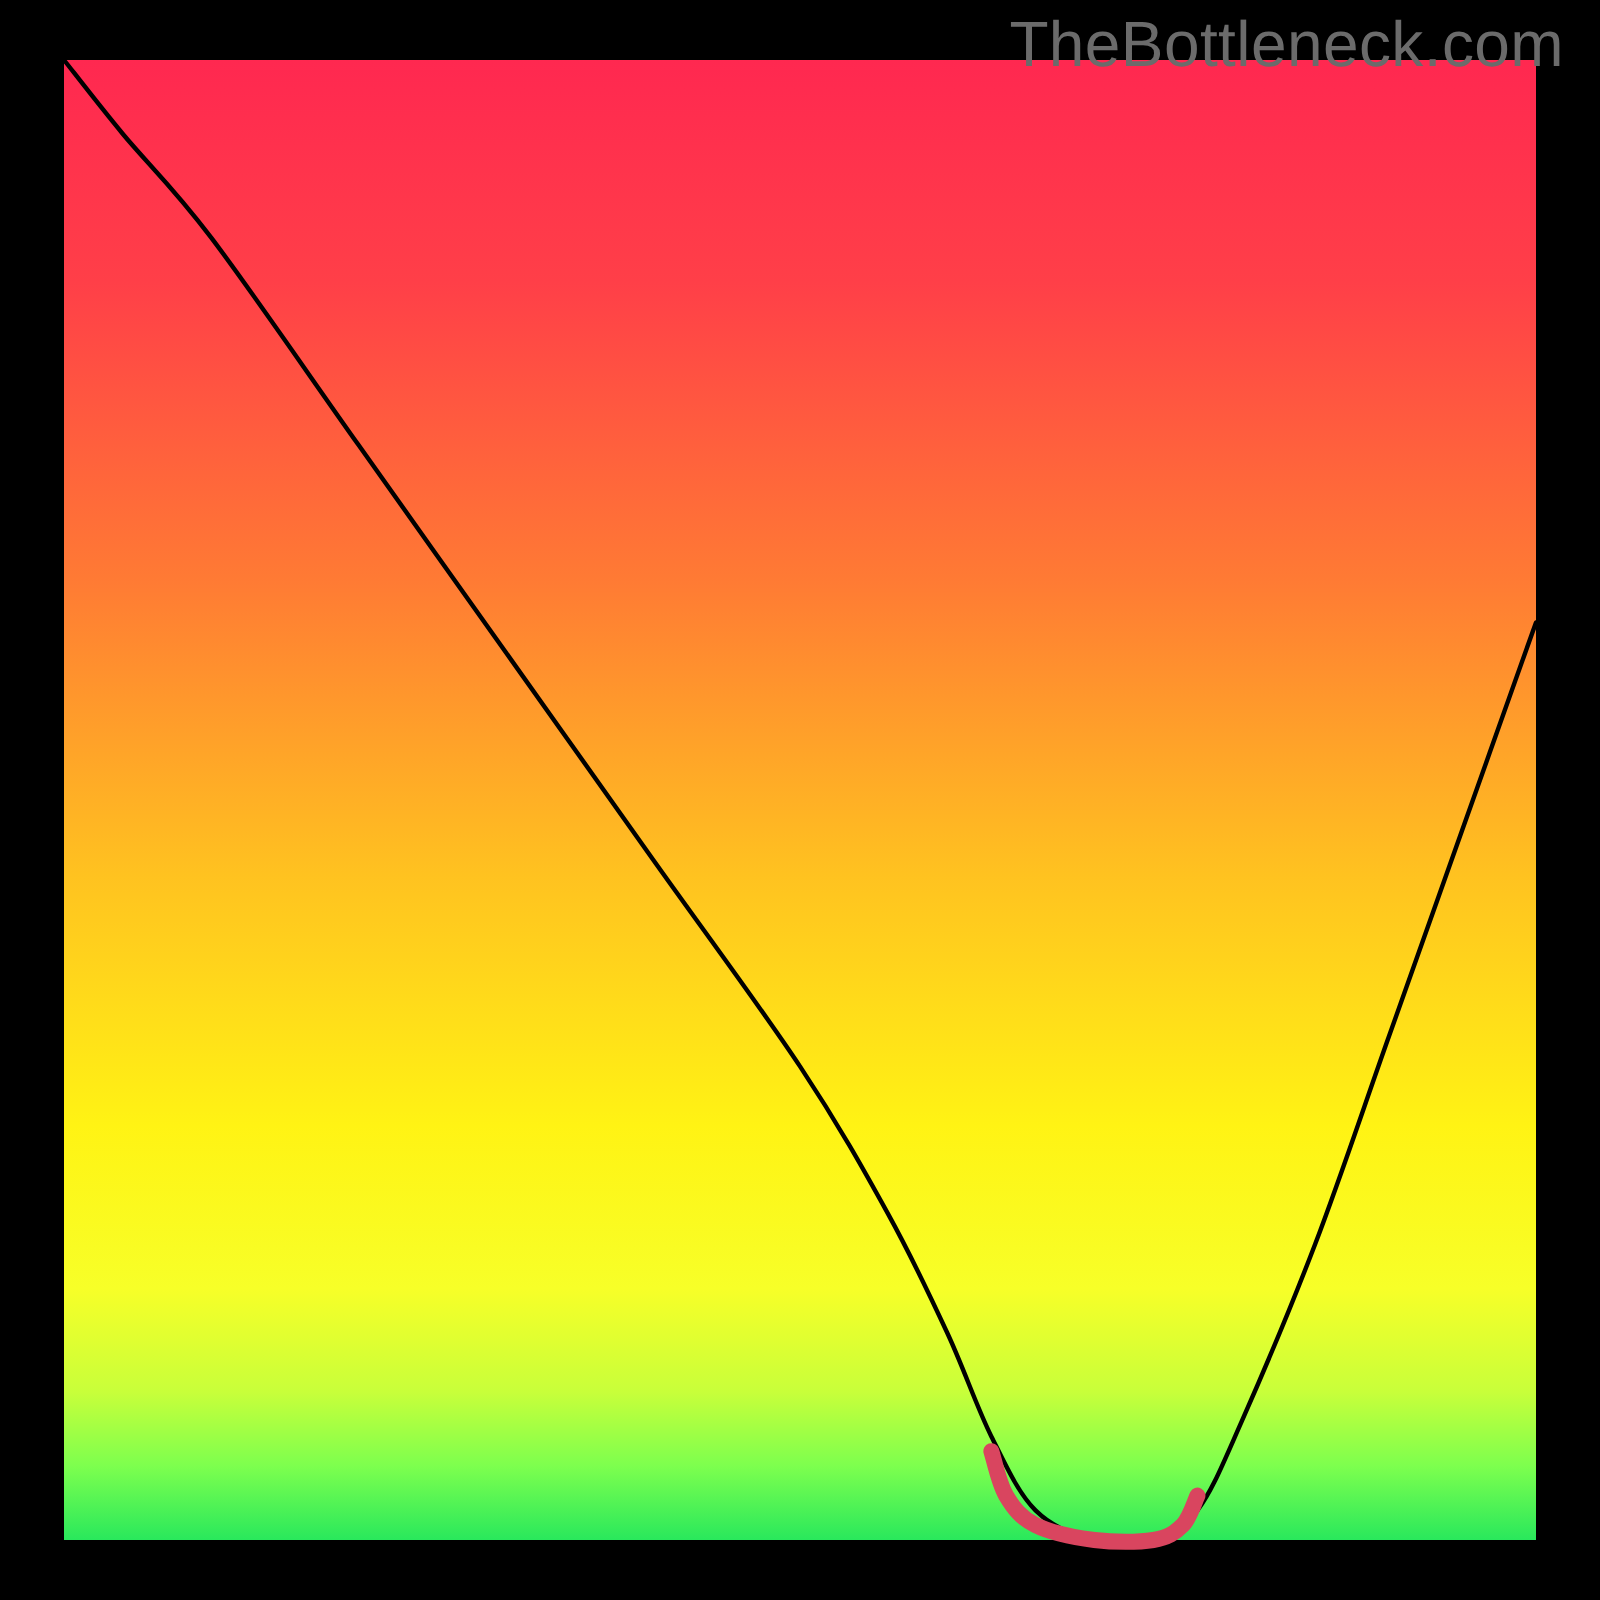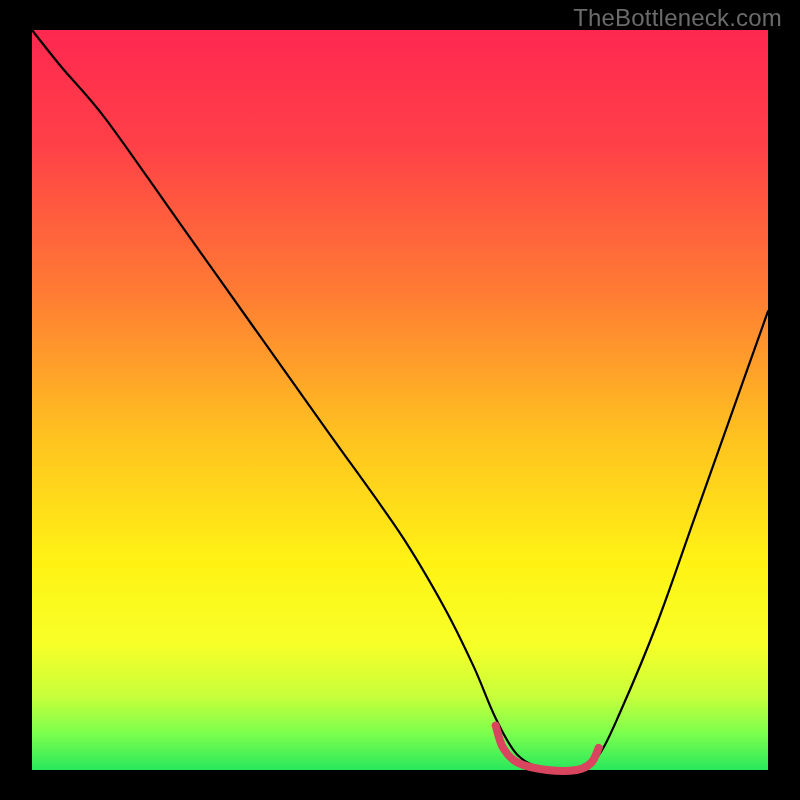--- a/index.html
+++ b/index.html
@@ -15,21 +15,21 @@
     position: relative;
     width: 800px;
     height: 800px;
     background: #000;
   }
   .watermark {
     position: absolute;
     top: 4px;
     right: 18px;
     color: #6b6b6b;
-    font-size: 24px;
+    font-size: 32px;
     font-weight: 500;
     letter-spacing: 0.2px;
     z-index: 10;
   }
   svg {
     display: block;
   }
 </style>
 </head>
 <body>

